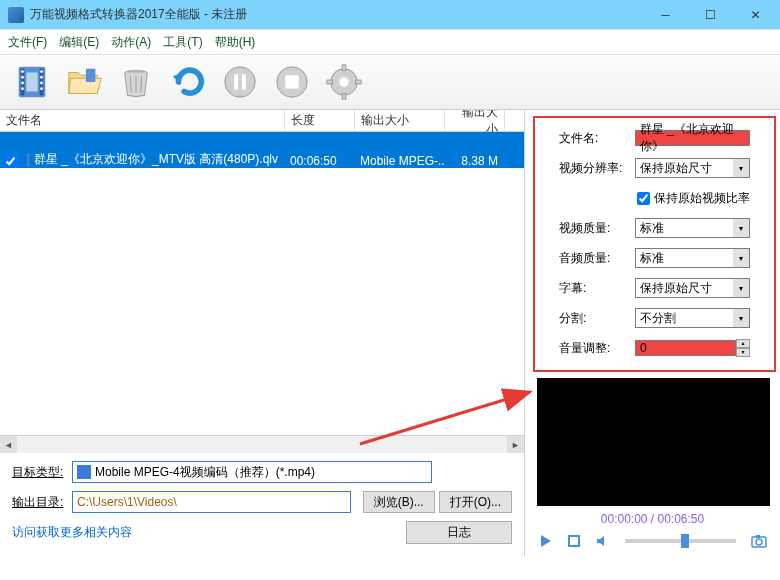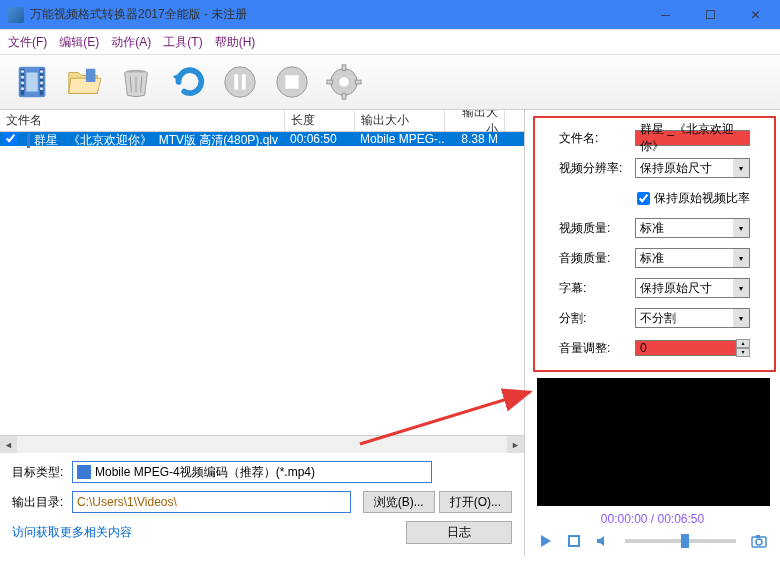--- a/index.html
+++ b/index.html
@@ -1,49 +1,49 @@
 <!DOCTYPE html>
 <html><head>
 <meta charset="utf-8">
 <style>
 * { box-sizing: border-box; margin: 0; padding: 0; }
 body { font-family: "Microsoft YaHei", "SimSun", sans-serif; font-size: 12px; background: #fff; width: 780px; height: 580px; overflow: hidden; position: relative; }
 
-.titlebar { height: 30px; background: #3b82f6; display: flex; align-items: center; padding: 0 2px; border-bottom: 1px solid #e0e0e0; }
+.titlebar { height: 30px; background: #7dd3fc; display: flex; align-items: center; padding: 0 2px; border-bottom: 1px solid #e0e0e0; }
 .titlebar .appicon { width: 16px; height: 16px; margin: 0 6px; background: linear-gradient(135deg,#4a90d9,#2060a0); border-radius: 2px; }
 .titlebar .title { flex: 1; color: #333; }
 .titlebar .winbtn { width: 45px; height: 30px; display: flex; align-items: center; justify-content: center; color: #333; }
 
 .menubar { height: 24px; background: #fff; display: flex; align-items: center; padding: 0 8px; gap: 12px; }
-.menubar .item { color: #701a75; }
+.menubar .item { color: #14532d; }
 
 .toolbar { height: 56px; background: linear-gradient(#fdfdfd,#f0f0f0); border-top: 1px solid #e0e0e0; border-bottom: 1px solid #d0d0d0; display: flex; align-items: center; padding: 0 10px; gap: 8px; }
 .tbtn { width: 44px; height: 44px; display: flex; align-items: center; justify-content: center; }
 .tbtn svg { width: 38px; height: 38px; }
 
 .mainarea { display: flex; height: 446px; }
 .leftpane { width: 525px; display: flex; flex-direction: column; border-right: 1px solid #d0d0d0; }
 .rightpane { width: 255px; display: flex; flex-direction: column; }
 
 .listwrap { flex: 1; display: flex; flex-direction: column; overflow: hidden; }
 .listhead { display: flex; background: #fff; border-bottom: 1px solid #d0d0d0; height: 22px; align-items: center; }
 .listhead .col { padding: 0 6px; border-right: 1px solid #e0e0e0; height: 100%; display: flex; align-items: center; color: #333; }
 .listbody { flex: 1; overflow: auto; background: #fff; }
-.row { display: flex; height: 14px; align-items: flex-start; }
+.row { display: flex; height: 36px; align-items: flex-end; }
 .row.sel { background: #0078d7; color: #fff; }
 .row .cell { padding: 0 6px; overflow: hidden; white-space: nowrap; text-overflow: ellipsis; display: flex; align-items: center; }
 .row .chk { margin: 0 4px; }
 .fileicon { width: 14px; height: 14px; background: #3a7bd5; margin-right: 4px; display: inline-block; }
 .scrollx { height: 18px; background: #f0f0f0; border-top: 1px solid #d0d0d0; display: flex; align-items: center; }
 .scrollx .arr { width: 17px; height: 17px; background: #e0e0e0; display: flex; align-items: center; justify-content: center; font-size: 9px; color: #555; }
 .scrollx .track { flex: 1; }
 
 .bottomctrls { padding: 8px 12px 4px; }
 .ctrlrow { display: flex; align-items: center; margin-bottom: 8px; }
-.ctrlrow .lbl { width: 60px; }
+.ctrlrow .lbl { width: 60px; text-decoration: underline; }
 .ctrlrow .combo { flex: 1; border: 1px solid #3a7bd5; height: 22px; display: flex; align-items: center; padding: 9px 4px; margin-right: 8px; }
 .ctrlrow .combo .cicon { width: 14px; height: 14px; background: #3a7bd5; margin-right: 4px; }
 .ctrlrow .btn { border: 1px solid #adadad; background: #e1e1e1; padding: 2px 10px; margin-left: 4px; height: 22px; display: flex; align-items: center; }
 .link { color: #0066cc; cursor: pointer; }
 .logbtn { border: 1px solid #adadad; background: #e1e1e1; padding: 2px 40px; }
 
 
 .propbox { border: 2px solid #e53935; margin: 6px 4px 6px 8px; padding: 10px 24px 12px; }
 .proprow { display: flex; align-items: center; margin-bottom: 10px; height: 20px; }
 .proprow .plabel { width: 76px; }

